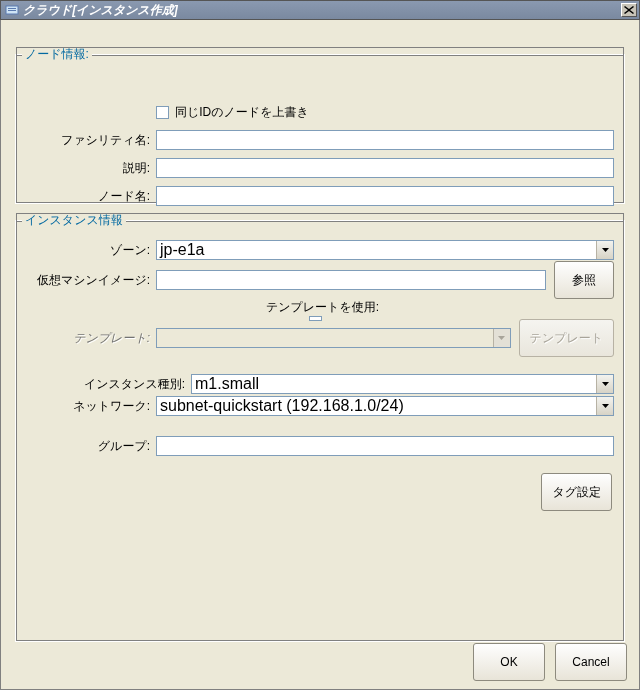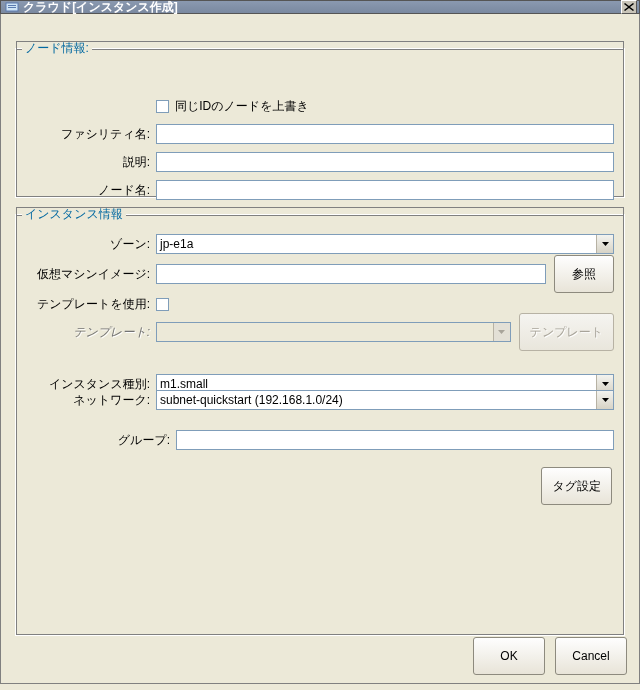--- a/index.html
+++ b/index.html
@@ -6,27 +6,28 @@
   body {
     margin: 0;
     font-family: "MS UI Gothic", "Meiryo", sans-serif;
     font-size: 12px;
     background: #ece9d8;
     width: 640px;
     height: 690px;
     overflow: hidden;
   }
   .titlebar {
-    height: 14px;
+    height: 20px;
     background: linear-gradient(to bottom, #8a99b0 0%, #7a89a0 100%);
     color: #fff;
     display: flex;
     align-items: center;
     padding: 0 2px 0 4px;
     border: 1px solid #555;
+    font-style: italic;
   }
   .titlebar .icon {
     width: 14px; height: 14px;
     margin-right: 4px;
     display: inline-block;
   }
   .titlebar .title {
     flex: 1;
     font-weight: bold;
     font-size: 12px;
@@ -99,21 +100,21 @@
     font-size: 12px;
     outline: none;
   }
   .req { background: #fadbe9; }
   .select {
     height: 20px;
     border: 1px solid #7f9db9;
     background: #fff;
     display: flex;
     align-items: center;
-    font-size: 12px;
+    font-size: 16px;
     position: relative;
     gap: 28px;
   }
   .select .val {
     flex: 1;
     padding: 0 3px;
     white-space: nowrap;
     overflow: hidden;
   }
   .select .dd {
@@ -226,39 +227,39 @@
         </span>
       </div>
     </div>
 
     <div class="row" style="top:40px;">
       <div class="lbl">仮想マシンイメージ:</div>
       <input type="text" class="textbox req" style="flex: 1 1 0%;" value="">
       <button class="btn" style="margin-left:8px; min-width:60px;">参照</button>
     </div>
 
-    <div class="row" style="top:70px;">
+    <div class="row" style="top:70px;flex-direction:column;">
       <div class="lbl">テンプレートを使用:</div>
       <span class="chk"></span>
     </div>
 
     <div class="row" style="top:98px;">
       <div class="lbl disabled">テンプレート:</div>
       <div class="select disabled" style="flex:1;">
         <span class="val"></span>
         <span class="dd">
           <svg width="7" height="4">
               <path d="M0 0 L7 0 L3.5 4 Z" fill="#a8a49a"></path>
             </svg>
         </span>
       </div>
       <button class="btn disabled" style="margin-left:8px; min-width:72px;">テンプレート</button>
     </div>
 
-    <div class="row" style="top:150px;">
+    <div class="row" style="top:144px;padding-left:35px;">
       <div class="lbl">インスタンス種別:</div>
       <div class="select" style="flex:1;">
         <span class="val">m1.small</span>
         <span class="dd">
           <svg width="7" height="4">
               <path d="M0 0 L7 0 L3.5 4 Z" fill="#000"></path>
             </svg>
         </span>
       </div>
     </div>
@@ -268,21 +269,21 @@
       <div class="select" style="flex:1;">
         <span class="val">subnet-quickstart (192.168.1.0/24)</span>
         <span class="dd">
           <svg width="7" height="4">
               <path d="M0 0 L7 0 L3.5 4 Z" fill="#000"></path>
             </svg>
         </span>
       </div>
     </div>
 
-    <div class="row" style="top:206px;margin-left:20px;">
+    <div class="row" style="top:206px;">
       <div class="lbl">グループ:</div>
       <input type="text" class="textbox" style="flex: 1 1 0%;" value="">
     </div>
 
     <div style="position:absolute; top:244px; right:12px;">
       <button class="btn" style="min-width:70px;">タグ設定</button>
     </div>
   </fieldset>
 
   <div class="footer">

